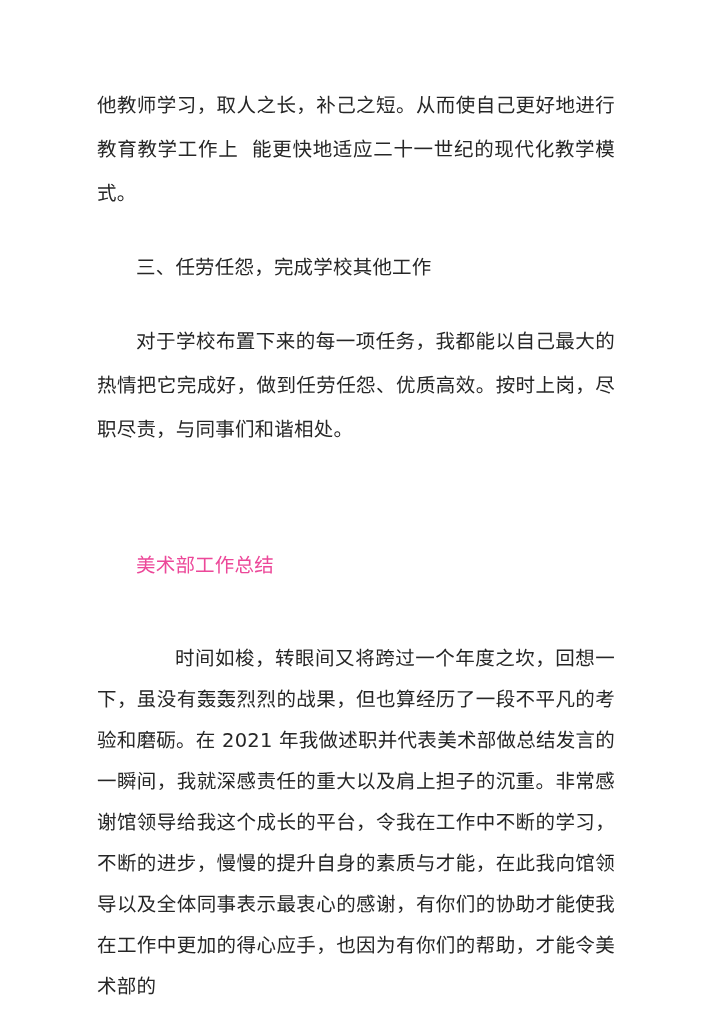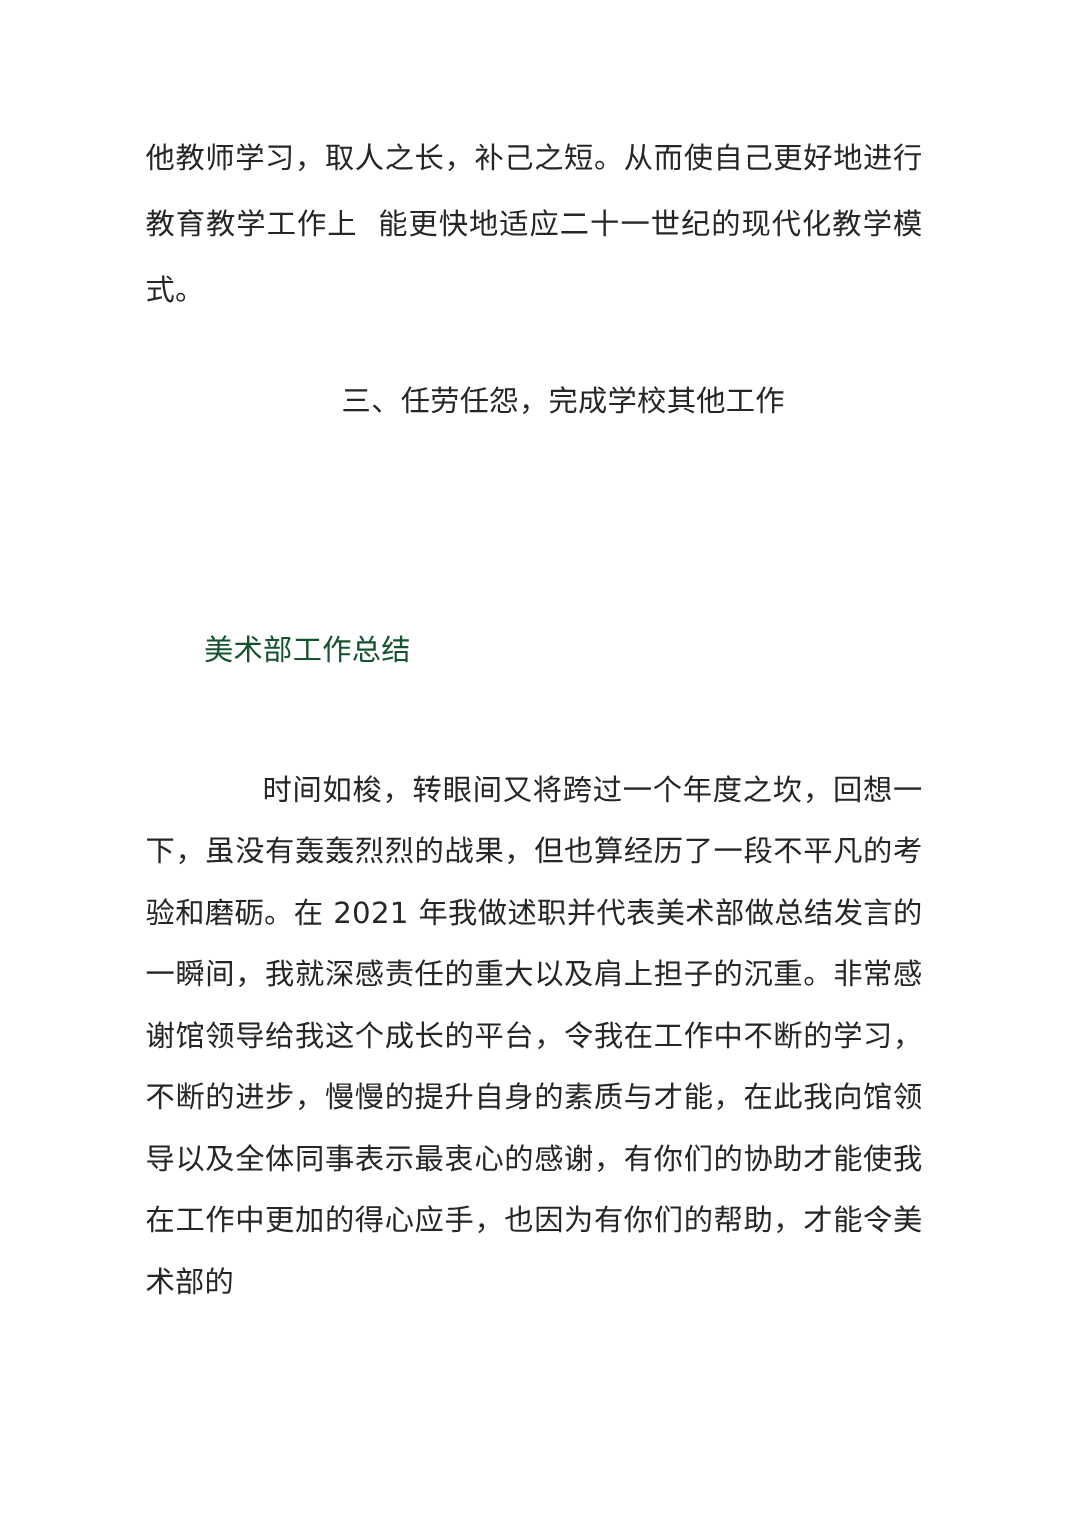--- a/index.html
+++ b/index.html
@@ -56,32 +56,31 @@
 
   
   .heading {
     margin: 0;
     font-size: 19.5px;
     font-weight: normal;
     line-height: 44px;
     letter-spacing: 0.2px;
     text-indent: 2em;
     color: #262626;
-    text-align: center;
   }
 
   
   .subtitle {
     margin: 0;
     font-size: 19.5px;
     font-weight: normal;
     line-height: 44px;
     letter-spacing: 0.2px;
     text-indent: 2em;
-    color: #14532d;
+    color: #ec4899;
   }
 
   
   .para.tight {
     line-height: 41px;
   }
 
   
   .gap-sm { height: 26px; }
   .gap-md { height: 30px; }
@@ -96,20 +95,21 @@
   <div class="text-column">
 
     <p class="para">他教师学习，取人之长，补己之短。从而使自己更好地进行教育教学工作上  能更快地适应二十一世纪的现代化教学模式。</p>
 
     <div class="gap-md"></div>
 
     <h2 class="heading">三、任劳任怨，完成学校其他工作</h2>
 
     <div class="gap-md"></div>
 
+    <p class="para indent-2">对于学校布置下来的每一项任务，我都能以自己最大的热情把它完成好，做到任劳任怨、优质高效。按时上岗，尽职尽责，与同事们和谐相处。</p>
 
     <div class="gap-sm"></div>
 
 
     <div class="gap-xl"></div>
 
     <h2 class="subtitle">美术部工作总结</h2>
 
     <div class="gap-lg"></div>
 

